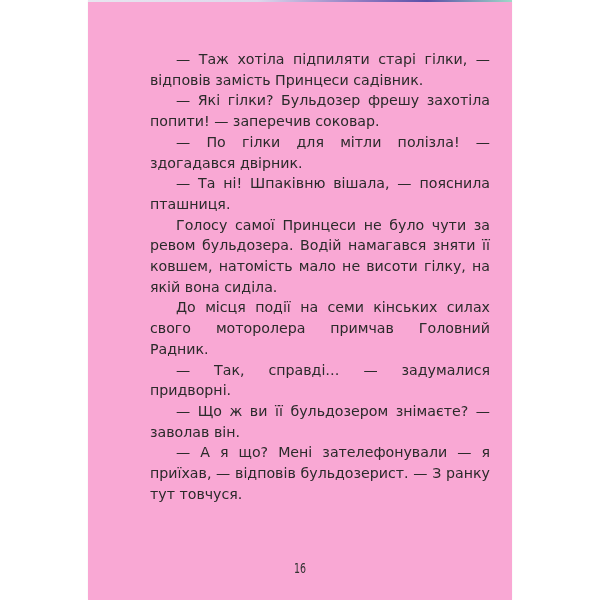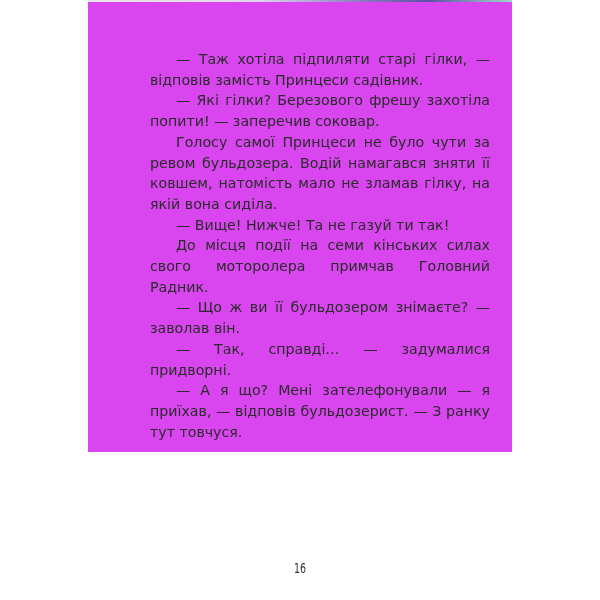--- a/index.html
+++ b/index.html
@@ -1,22 +1,22 @@
 <!DOCTYPE html>
 <html><head>
 <meta charset="utf-8">
 <style>
   html, body { margin: 0; padding: 0; }
   body {
     width: 600px; height: 600px; background: #ffffff; position: relative; overflow: hidden;
     font-family: "DejaVu Sans", sans-serif;
   }
   .page {
-    position: absolute; left: 88px; top: 0; width: 424px; height: 452px;
-    background: #d946ef;
+    position: absolute; left: 88px; top: 0; width: 424px; height: 600px;
+    background: #f9a8d4;
     box-shadow: 0 0 2px rgba(0,0,0,0.05);
   }
   .top-strip {
     position: absolute; left: 0; top: 0; width: 100%; height: 2px;
     background: linear-gradient(90deg, #e8e6f0 0%, #ddd8ec 40%, #8c78c0 65%, #5a50a8 80%, #9fd8c8 100%);
   }
   .text {
     position: absolute; left: 62px; top: 49px; width: 340px;
     font-size: 14.2px; line-height: 20.7px; color: #2b2b2b;
     text-align: justify;
@@ -28,23 +28,24 @@
     font-size: 14px; color: #333; transform: scaleX(0.75);
   }
 </style>
 </head>
 <body>
 
 <div class="page">
   <div class="top-strip"></div>
   <div class="text">
     <p class="p">— Таж хотіла підпиляти старі гілки, — відповів замість Принцеси садівник.</p>
-    <p class="p">— Які гілки? Березового фрешу захотіла попити! — заперечив соковар.</p>
-    <p class="p">Голосу самої Принцеси не було чути за ревом бульдозера. Водій намагався зняти її ковшем, натомість мало не зламав гілку, на якій вона сиділа.</p>
-    <p class="p">— Вище! Нижче! Та не газуй ти так!</p>
+    <p class="p">— Які гілки? Бульдозер фрешу захотіла попити! — заперечив соковар.</p>
+    <p class="p">— По гілки для мітли полізла! — здогадався двірник.</p>
+    <p class="p">— Та ні! Шпаківню вішала, — пояснила пташниця.</p>
+    <p class="p">Голосу самої Принцеси не було чути за ревом бульдозера. Водій намагався зняти її ковшем, натомість мало не висоти гілку, на якій вона сиділа.</p>
     <p class="p">До місця події на семи кінських силах свого моторолера примчав Головний Радник.</p>
+    <p class="p">— Так, справді… — задумалися придворні.</p>
     <p class="p">— Що ж ви її бульдозером знімаєте? — заволав він.</p>
-    <p class="p">— Так, справді… — задумалися придворні.</p>
     <p class="p">— А я що? Мені зателефонували — я приїхав, — відповів бульдозерист. — З ранку тут товчуся.</p>
 
   </div>
   <div class="page-number">16</div>
 </div>
 
 </body></html>

